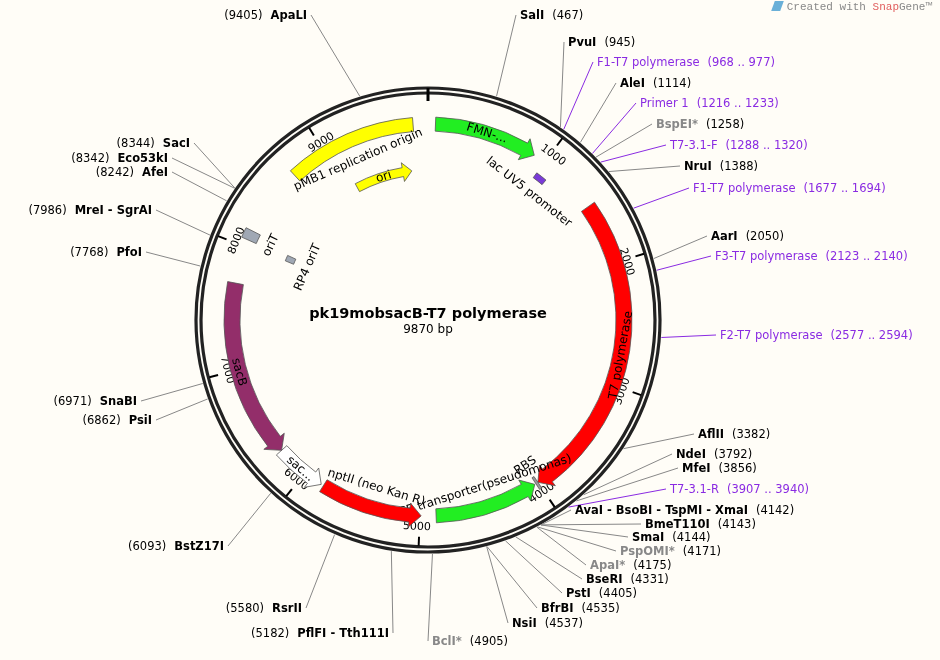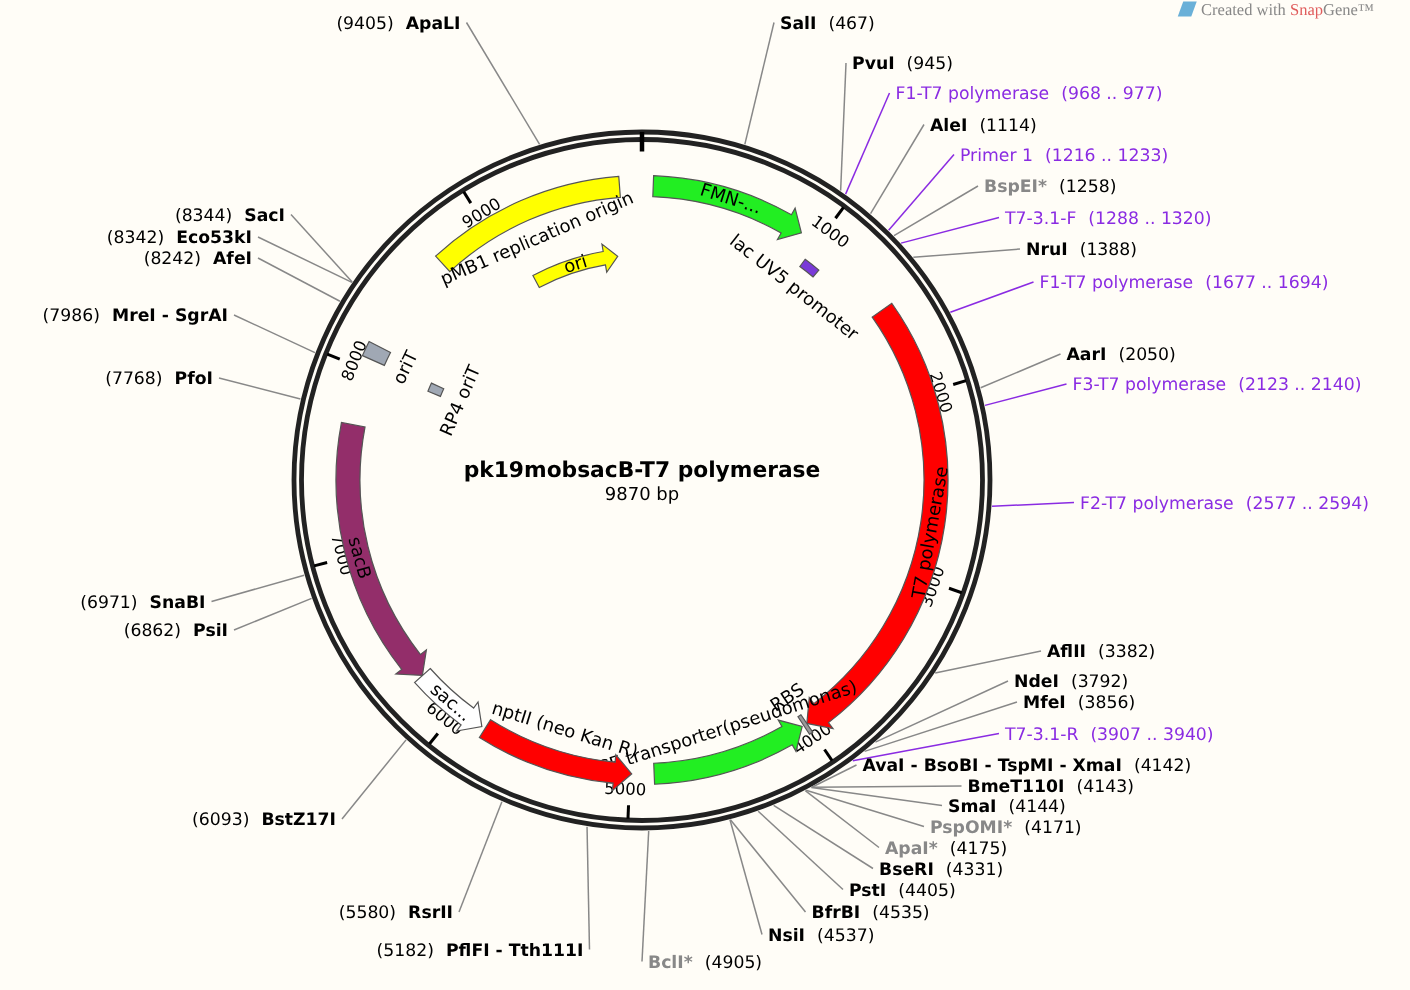--- a/index.html
+++ b/index.html
@@ -1,19 +1,19 @@
 <!DOCTYPE html>
 <html><head>
 <meta charset="utf-8">
 <style>
   html, body { margin:0; padding:0; }
   body { width:940px; height:660px; background:#fffdf7; position:relative; overflow:hidden;
          font-family:"DejaVu Sans", sans-serif; }
   #map { position:absolute; left:0; top:0; }
-  .credit { position:absolute; right:24px; top:1px; font-size:11px; color:#888; font-family:Liberation Serif, serif; }
+  .credit { position:absolute; right:8px; top:1px; font-size:11px; color:#888; font-family:Liberation Mono, monospace; }
   .credit .brand { color:#e05c5c; }
   .credit .logo { display:inline-block; width:9px; height:10px; background:#6ab0d8; transform:skewX(-20deg); margin-right:5px; vertical-align:-1px; }
   svg text { font-family:"DejaVu Sans", sans-serif; }
   .enz { font-size:11.5px; font-weight:bold; fill:#000; }
   .enz.gray { fill:#888; }
   .pos { font-size:11.5px; fill:#000; }
   .primer { font-size:11.5px; fill:#8a2be2; }
   .feat-label { font-size:12px; fill:#000; }
   .tick { font-size:11px; fill:#000; }
   .title { font-size:14.5px; font-weight:bold; fill:#000; }

